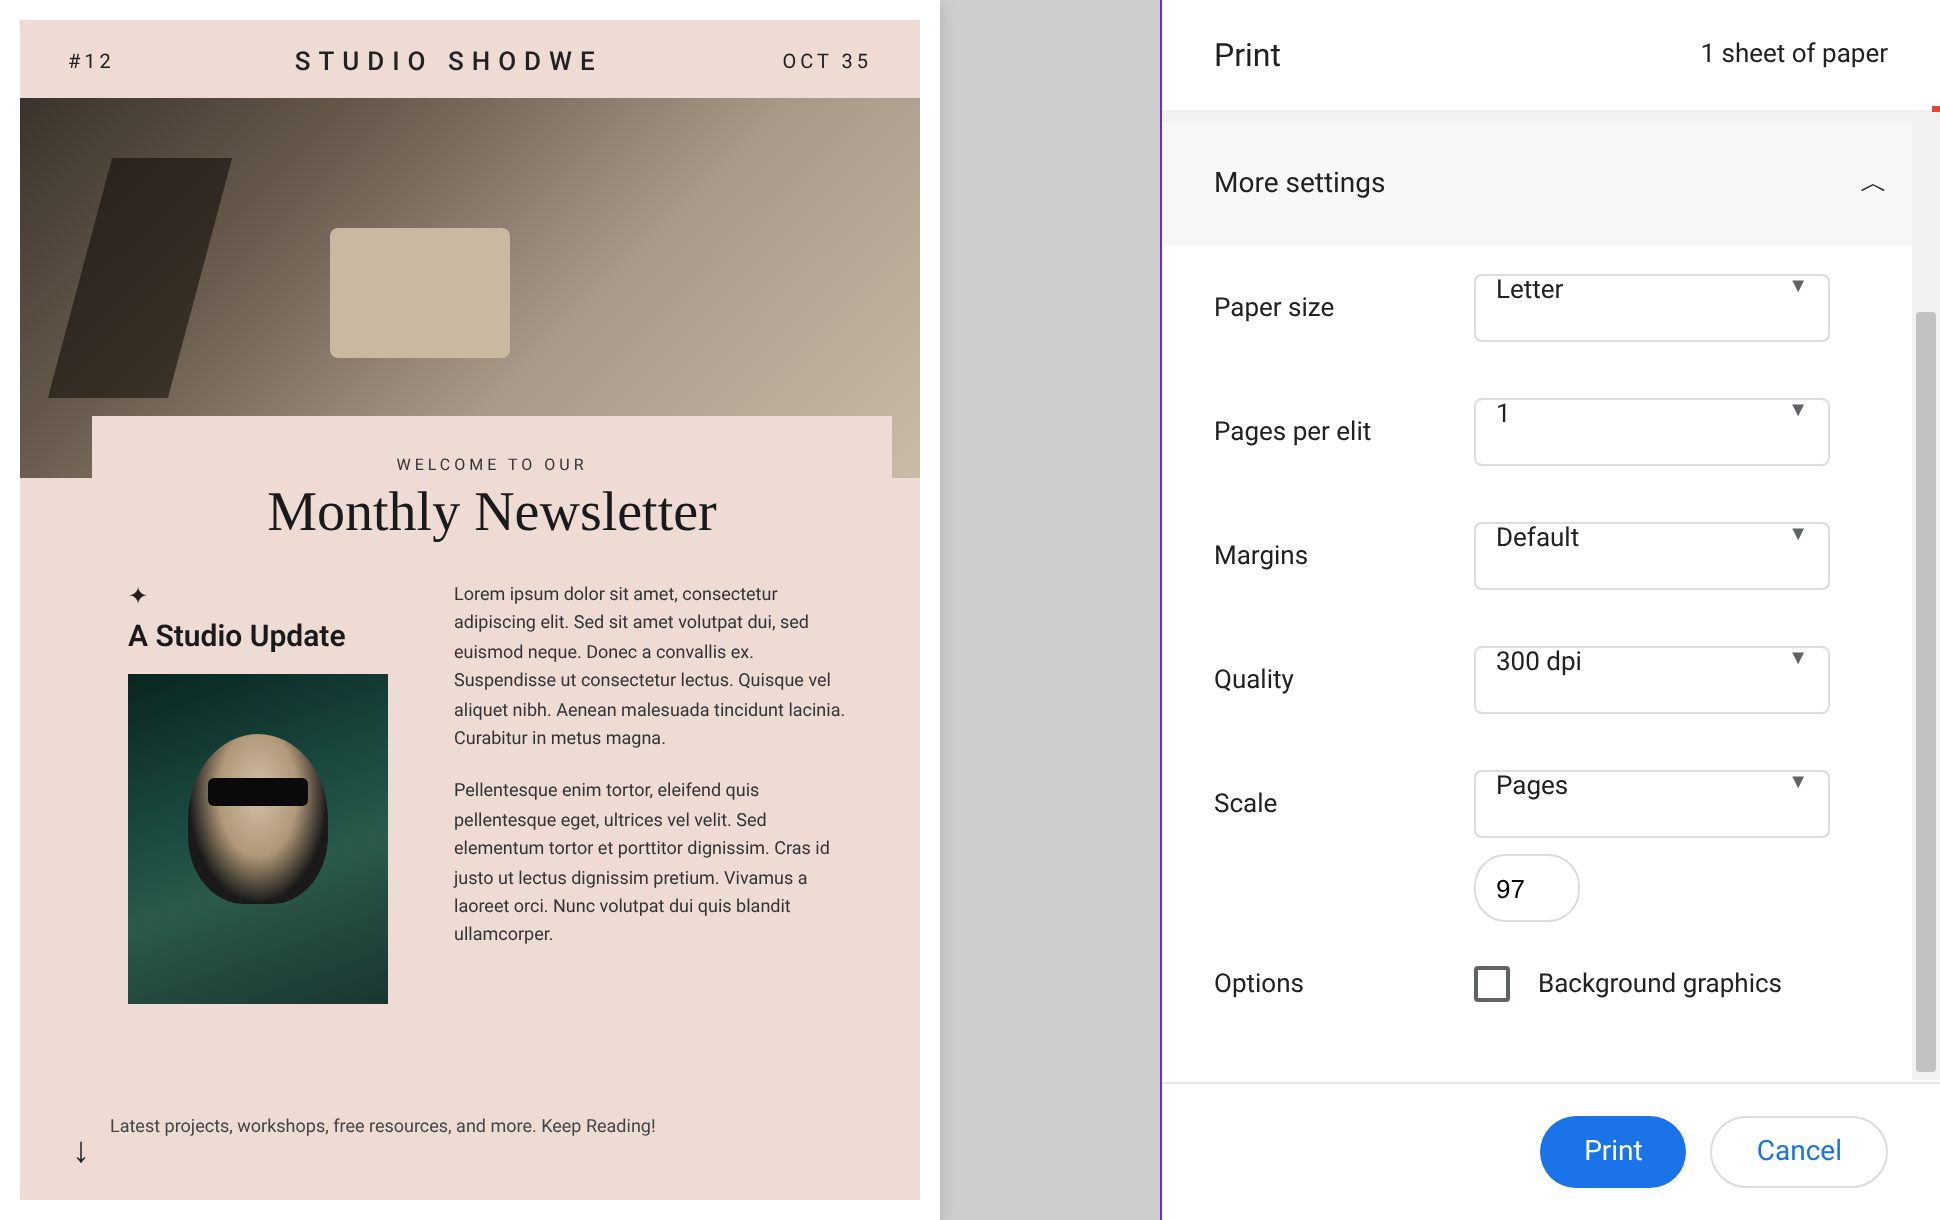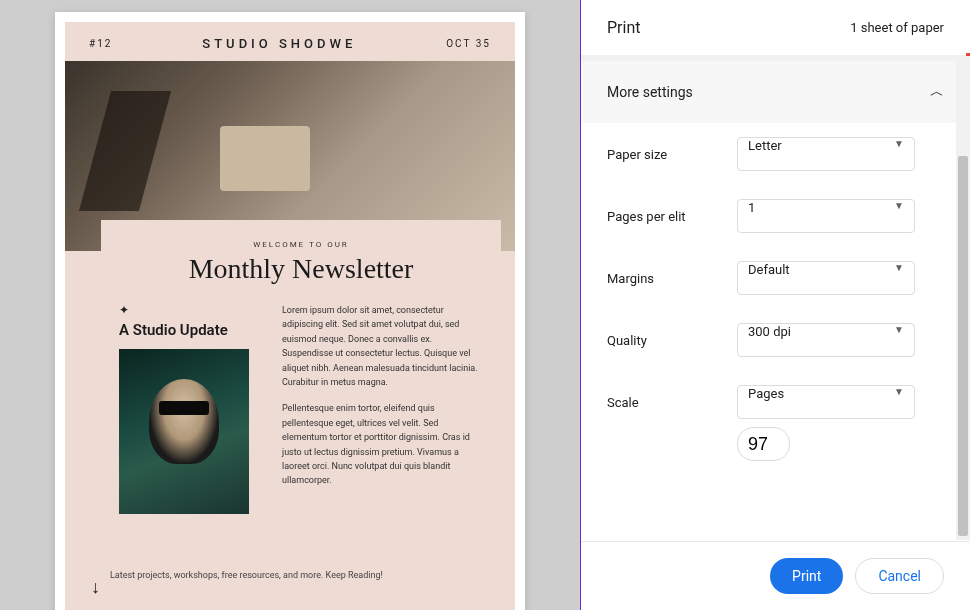--- a/index.html
+++ b/index.html
@@ -7,22 +7,21 @@
       font-family: -apple-system, BlinkMacSystemFont, "Segoe UI", Roboto, sans-serif;
       background: #cecece;
       width: 970px;
       height: 610px;
       overflow: hidden;
       display: flex;
     }
     .preview-pane {
       flex: 1;
       display: flex;
-      justify-content: center;
-      padding: 12px;
+      padding: 0;
       overflow: hidden;
     }
     .page {
       background: #fff;
       width: 470px;
       height: 610px;
       box-shadow: 0 2px 8px rgba(0,0,0,0.15);
       position: relative;
       padding: 10px;
     }
@@ -242,21 +241,21 @@
       color: #202124;
       cursor: pointer;
     }
     .select-box .caret { font-size: 10px; color: #5f6368; }
     .number-input {
       width: 53px;
       height: 34px;
       border: 1px solid #dadce0;
       border-radius: 16px;
       padding: 0 10px;
-      font-size: 18px;
+      font-size: 13px;
       margin-left: 130px;
       margin-top: -6px;
       margin-bottom: 8px;
     }
     .scale-row-input { padding-left: 26px; }
     .checkbox-row {
       display: flex;
       align-items: center;
       padding: 14px 26px;
     }
@@ -403,20 +402,25 @@
       <div class="setting-label">Scale</div>
       <div class="select-box">
         <span>Pages</span>
         <span class="caret">▼</span>
       </div>
     </div>
     <div class="scale-row-input">
       <input class="number-input" value="97" style="">
     </div>
 
+    <div class="checkbox-row">
+      <div class="setting-label">Options</div>
+      <div class="checkbox-box"></div>
+      <div class="checkbox-text">Background graphics</div>
+    </div>
   </div>
 
   <div class="scrollbar-track">
     <div class="scrollbar-thumb"></div>
   </div>
 
   <div class="dialog-footer">
     <div class="btn btn-primary">
       <span>Print</span>
     </div>

